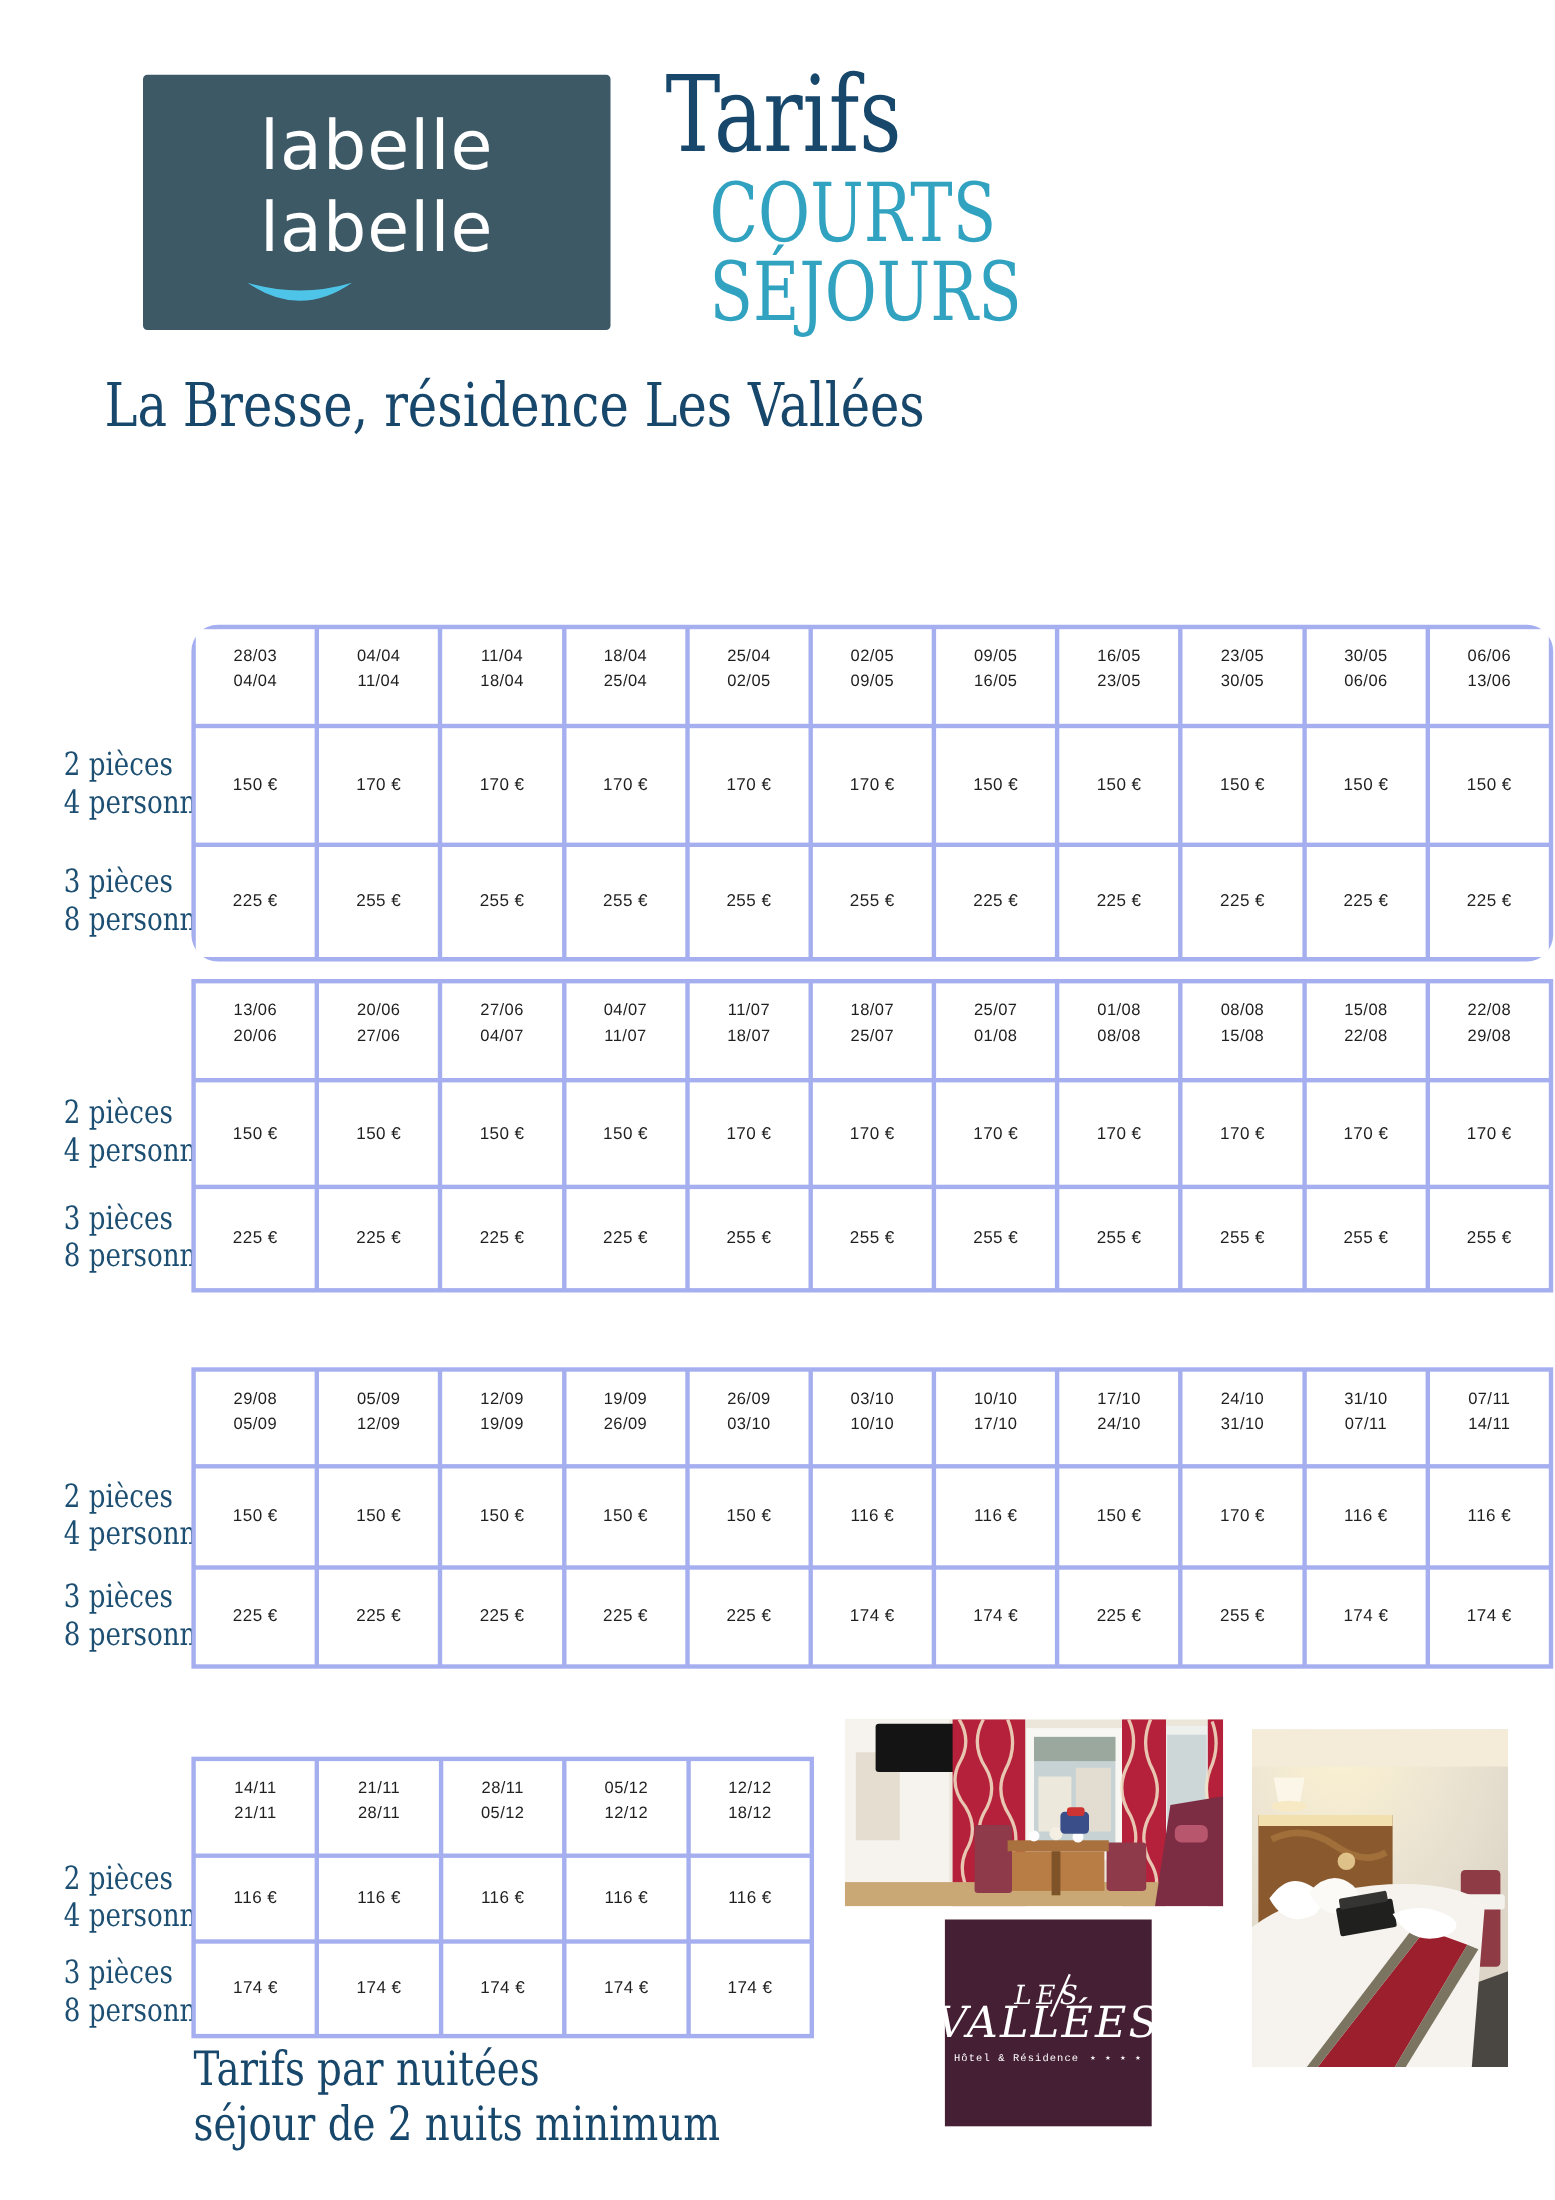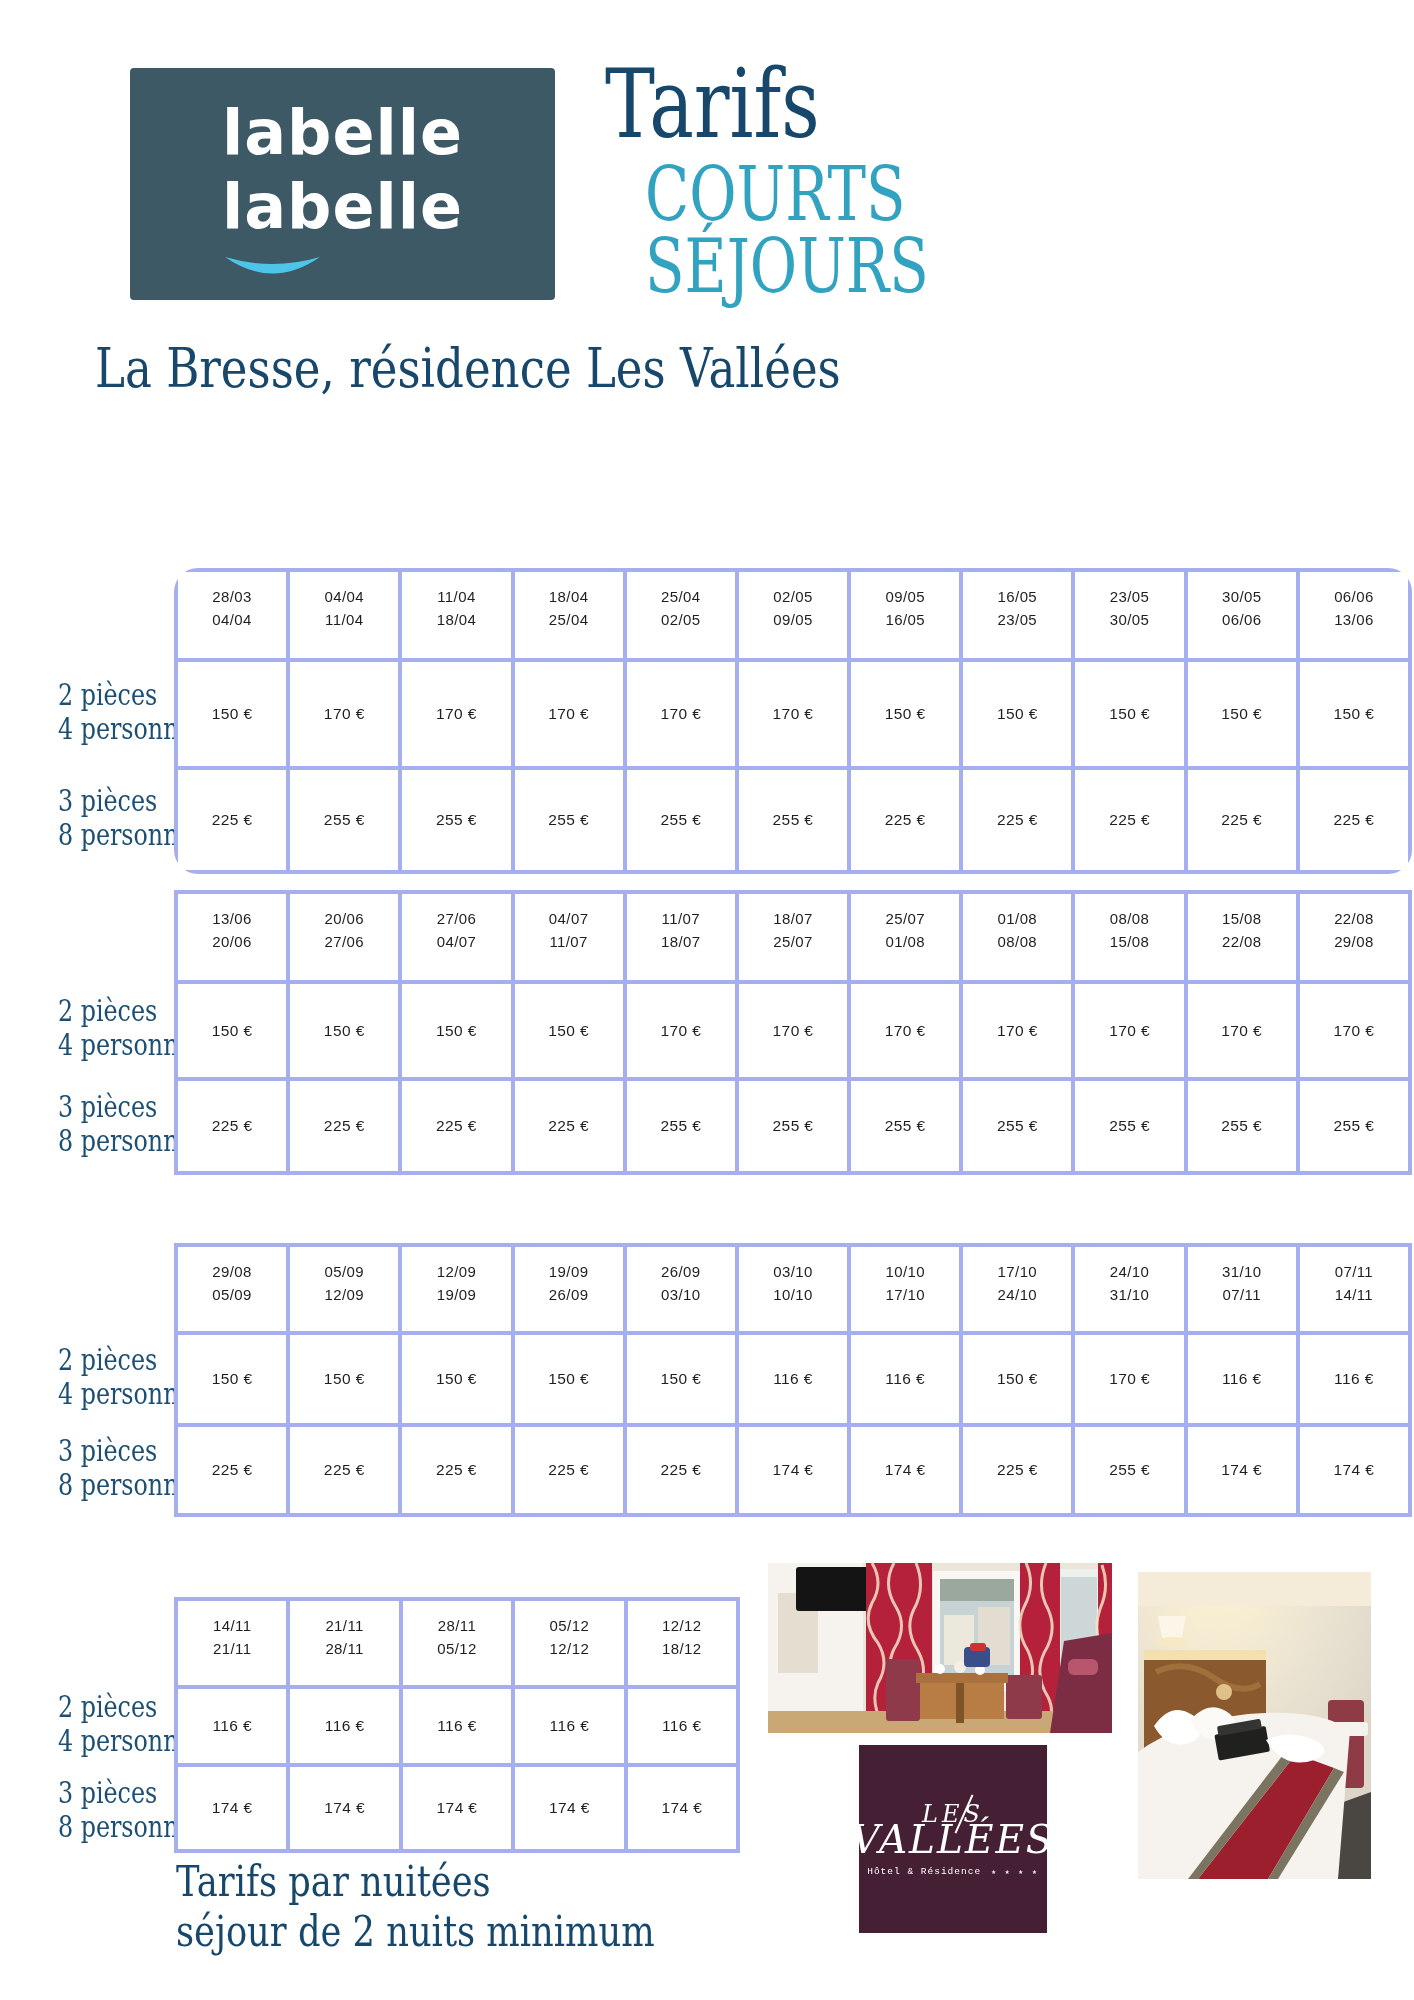--- a/index.html
+++ b/index.html
@@ -7,21 +7,21 @@
   .page {
     position:relative; width:1414px; height:2000px; background:#ffffff;
     font-family:"Liberation Sans", sans-serif; overflow:hidden;
   }
   
   .brand-logo {
     position:absolute; left:130px; top:68px; width:425px; height:232px;
     background:#3d5966; border-radius:4px; color:#fff; text-align:center;
   }
   .brand-line {
-    font-family:"DejaVu Sans", sans-serif; font-weight:bold;
+    font-family:"DejaVu Sans", sans-serif; font-weight:normal;
     font-size:62px; line-height:74px; letter-spacing:1px;
   }
   .brand-line1 { margin-top:28px; }
   .brand-smile { position:absolute; left:95px; top:186px; width:95px; height:32px; }
   
   .headline { position:absolute; font-family:"DejaVu Serif", serif; transform-origin:0 0; white-space:nowrap; }
   .title-tarifs  { left:605px; top:52px;  font-size:96px; line-height:104px; color:#17476b; transform:scaleX(.78); }
   .title-courts  { left:645px; top:156px; font-size:74px; line-height:76px; color:#31a3c0; transform:scaleX(.78); }
   .title-sejours { left:645px; top:228px; font-size:74px; line-height:76px; color:#31a3c0; transform:scaleX(.78); }
   .subtitle { left:95px; top:336px; font-size:55px; line-height:64px; color:#17476b; transform:scaleX(.82); }

